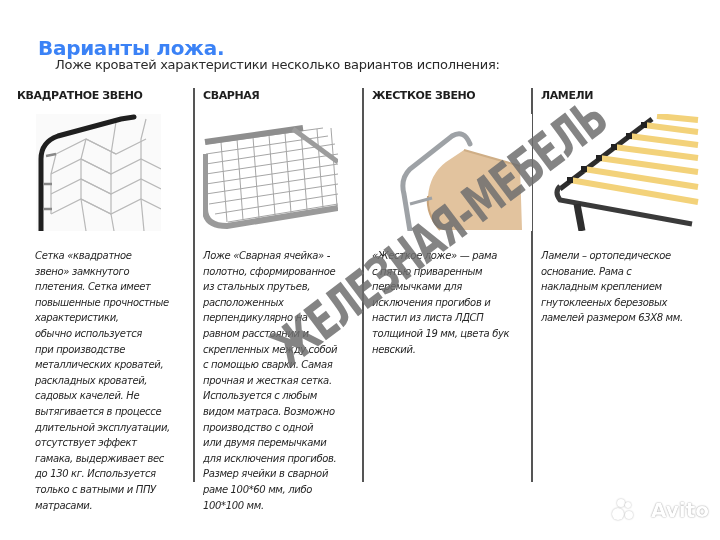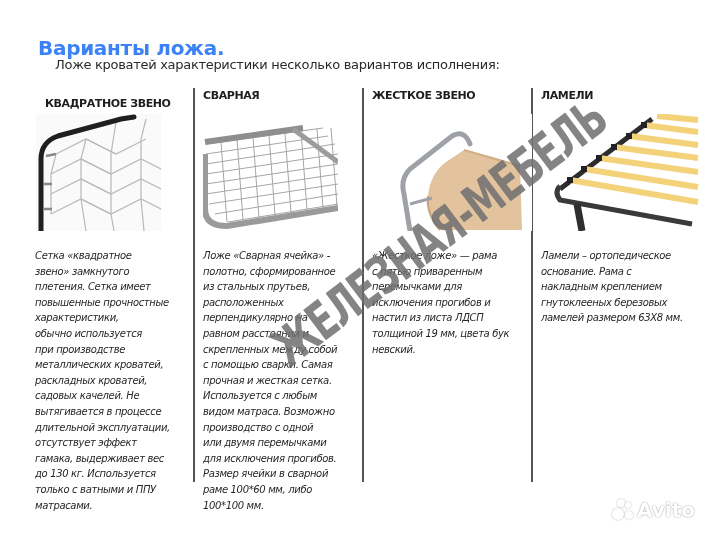--- a/index.html
+++ b/index.html
@@ -30,41 +30,41 @@
   }
   .watermark {
     position: absolute; left: 260px; top: 330px;
     font-family: "DejaVu Sans", "Liberation Sans", sans-serif;
     font-size: 52px; font-weight: bold; color: rgba(110,110,110,0.85);
     transform: rotate(-37deg); transform-origin: left top;
     white-space: nowrap; letter-spacing: -2px;
   }
   .watermark span { display: inline-block; transform: scaleX(0.7); transform-origin: left; }
   .avito {
-    position: absolute; left: 612px; top: 498px; display: flex; align-items: center; gap: 3px;
+    position: absolute; left: 612px; top: 498px; display: flex; align-items: center; gap: 17px;
     opacity: 0.9;
   }
   .avito .dots { position: relative; width: 22px; height: 22px; }
   .avito .dots i { position: absolute; border-radius: 50%; background: #fff; box-shadow: 0 0 2px rgba(0,0,0,0.35); }
   .avito .txt {
     font-size: 20px; font-weight: bold; color: #fff;
     text-shadow: 0 0 2px rgba(0,0,0,0.35), 0 0 1px rgba(0,0,0,0.3);
   }
 </style>
 </head>
 <body>
 
 <div class="title">Варианты ложа.</div>
 <div class="subtitle">Ложе кроватей характеристики несколько вариантов исполнения:</div>
 
 <div class="divider" style="left:193px;"></div>
 <div class="divider" style="left:362px;"></div>
 <div class="divider" style="left:531px;"></div>
 
-<div class="col-head" style="left:45px;margin-top:8px;">КВАДРАТНОЕ ЗВЕНО</div>
+<div class="col-head" style="left:17px;">КВАДРАТНОЕ ЗВЕНО</div>
 <div class="img-box" style="left:36px;">
   <svg width="125" height="117" viewBox="0 0 125 117">
     <rect width="125" height="117" fill="#fafafa"></rect>
     <g stroke="#b8b8b8" stroke-width="1.2" fill="none">
       <path d="M20 40 L50 25 L80 40 L110 25"></path>
       <path d="M15 60 L45 45 L75 60 L105 45 L125 55"></path>
       <path d="M15 80 L45 65 L75 80 L105 65 L125 75"></path>
       <path d="M15 100 L45 85 L75 100 L105 85 L125 95"></path>
       <path d="M50 25 L45 45 L45 65 L45 85 L50 117"></path>
       <path d="M80 8 L75 40 L75 60 L75 80 L75 100 L78 117"></path>

